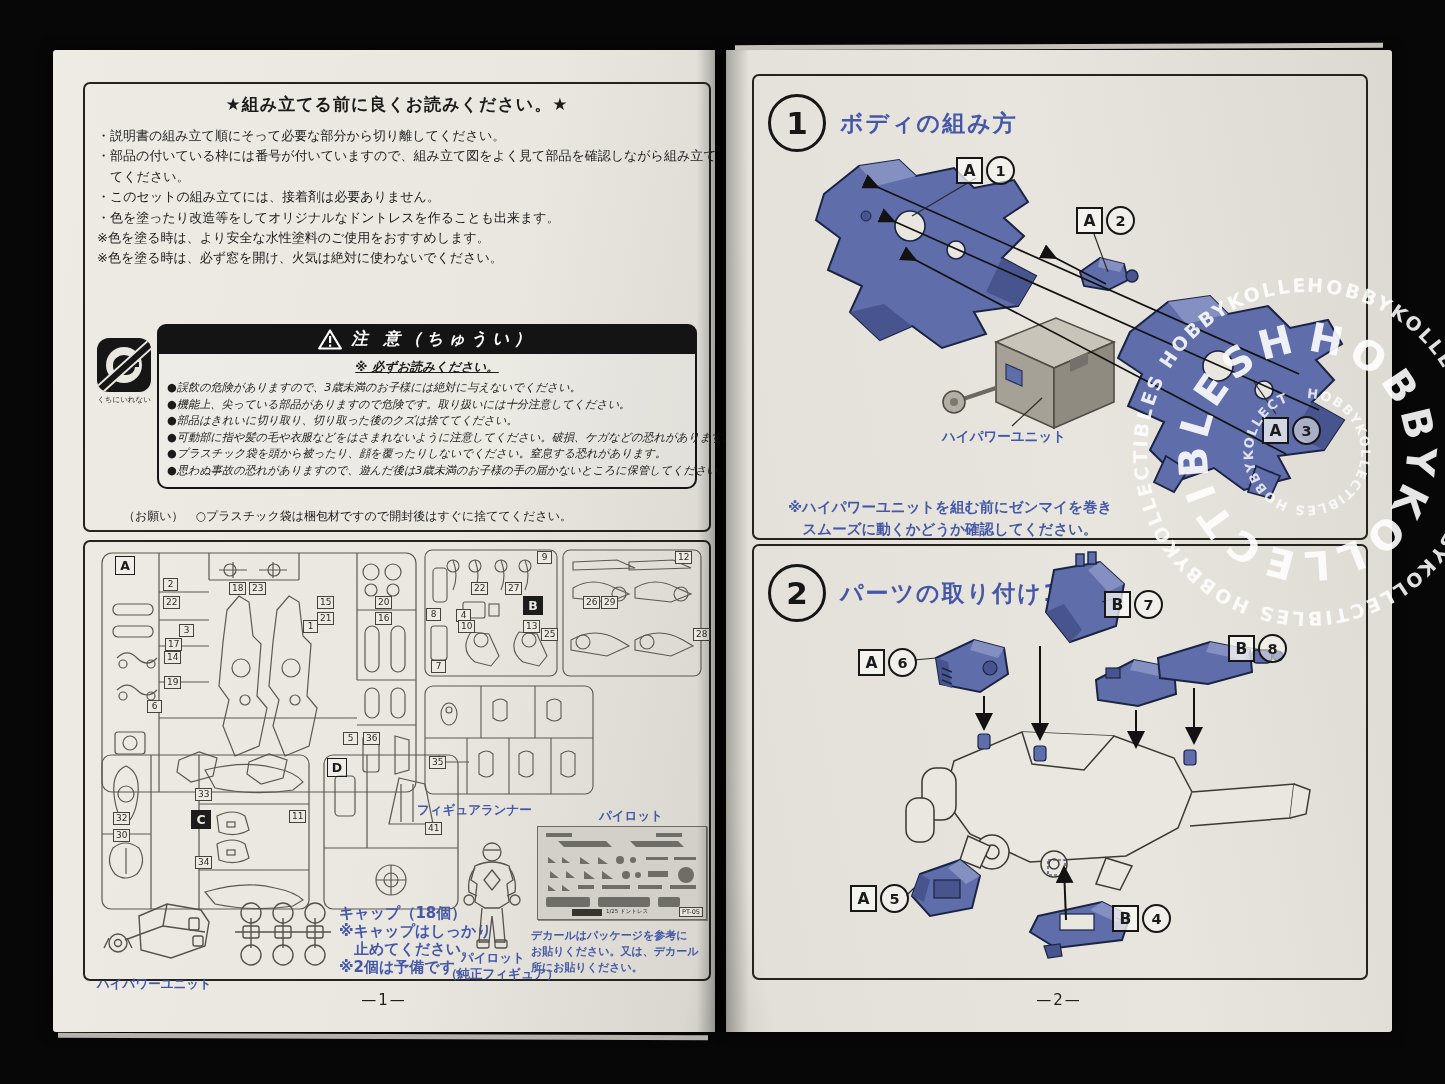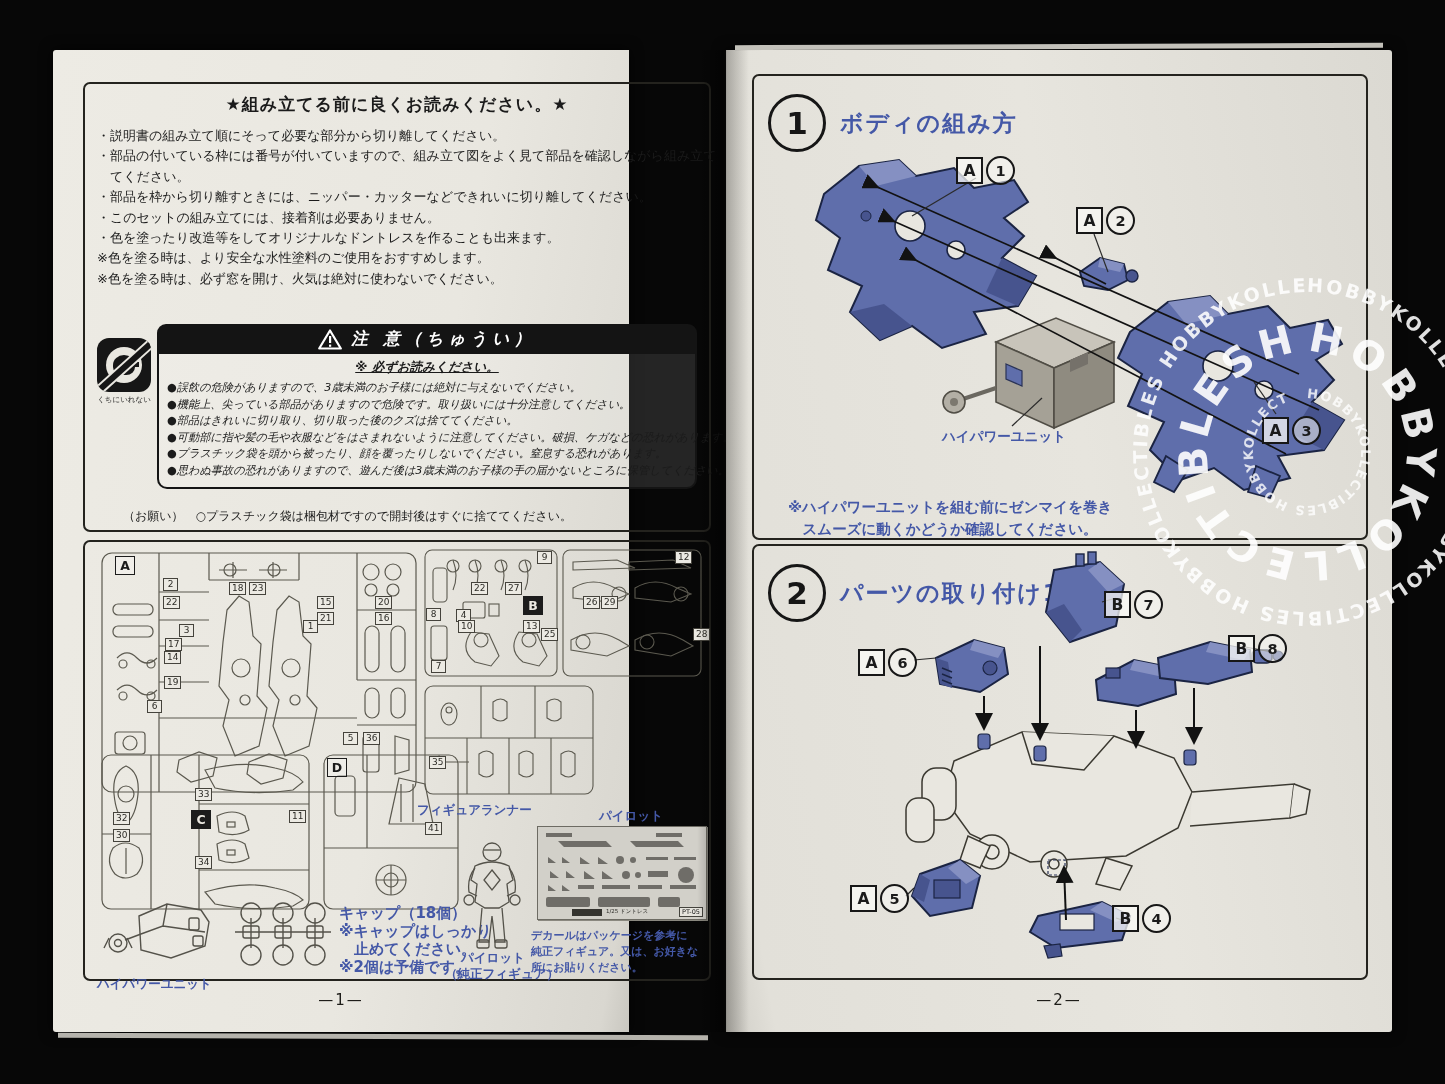--- a/index.html
+++ b/index.html
@@ -5,21 +5,21 @@
   html,body{margin:0;padding:0;}
   body{
     width:1445px;height:1084px;position:relative;overflow:hidden;
     background:#070707;
     font-family:"DejaVu Sans","Liberation Sans",sans-serif;
     color:#1b1b1b;
   }
   .page{position:absolute;top:50px;height:982px;
     background:linear-gradient(115deg,#eeece6 0%,#e8e6df 45%,#dedcd5 80%,#d6d4cd 100%);
     box-shadow:0 0 14px rgba(0,0,0,.8);}
-  #left-page{left:53px;width:576px;border-radius:3px 0 0 3px;
+  #left-page{left:53px;width:662px;border-radius:3px 0 0 3px;
     background:linear-gradient(100deg,#edebe4 0%,#e9e7e0 60%,#d9d7d0 96%,#c9c7c0 100%);}
   #right-page{left:726px;width:666px;border-radius:0 3px 3px 0;
     background:linear-gradient(80deg,#cfcdc6 0%,#e2e0d9 6%,#e7e5de 55%,#dbd9d2 100%);}
   #fold-shadow{position:absolute;left:697px;top:50px;width:52px;height:982px;z-index:30;pointer-events:none;
     background:linear-gradient(90deg,rgba(0,0,0,0) 0%,rgba(0,0,0,.30) 42%,rgba(0,0,0,.5) 50%,rgba(20,18,14,.28) 58%,rgba(0,0,0,0) 100%);}
   .sliver{position:absolute;background:#b5b3ac;z-index:1;}
 
   .rulebox{position:absolute;border:2.4px solid #24231e;border-radius:7px;}
 
   
@@ -102,21 +102,20 @@
 <div class="sliver" style="left:735px;top:44px;width:648px;height:5px;transform:rotate(-.2deg);background:#c3c1ba;"></div>
 
 <div id="left-page" class="page">
 
   <div id="intro-box" class="rulebox">
     <div id="intro-title">★組み立てる前に良くお読みください。★</div>
     <div id="intro-lines">
         <div class="intro-line">・説明書の組み立て順にそって必要な部分から切り離してください。</div>
         <div class="intro-line">・部品の付いている枠には番号が付いていますので、組み立て図をよく見て部品を確認しながら組み立て</div>
         <div class="intro-line">　てください。</div>
-        <div class="intro-line">・部品を枠から切り離すときには、ニッパー・カッターなどできれいに切り離してください。</div>
         <div class="intro-line">・このセットの組み立てには、接着剤は必要ありません。</div>
         <div class="intro-line">・色を塗ったり改造等をしてオリジナルなドントレスを作ることも出来ます。</div>
         <div class="intro-line">※色を塗る時は、より安全な水性塗料のご使用をおすすめします。</div>
         <div class="intro-line">※色を塗る時は、必ず窓を開け、火気は絶対に使わないでください。</div>
       </div>
 
     <div id="caution-icon">
       <div class="pictogram">
         <div class="circle"></div>
           <div class="mouth"></div>
@@ -335,21 +334,21 @@
             <rect x="120" y="70" width="22" height="10" rx="2"></rect>
         </g>
         <rect x="34" y="82" width="30" height="7" fill="#35342f"></rect>
       </svg>
       <div style="position:absolute;left:68px;top:81px;font-size:5.5px;color:#2c2b27;">1/25 ドントレス</div>
       <div style="position:absolute;right:3px;bottom:2px;border:1px solid #44433d;padding:0 2px;font-size:6.5px;background:#e6e4dd;">PT-05</div>
     </div>
 
     <div id="decal-note" class="blue-note" style="left:446px;top:386px;">
         <div>デカールはパッケージを参考に</div>
-        <div>純正フィギュア。又は、お好きな</div>
+        <div>お貼りください。又は、デカール</div>
         <div>所にお貼りください。</div>
       </div>
 
     <div class="runner" id="hpu-art" style="left:16px;top:354px;width:120px;height:78px;">
       <svg viewBox="0 0 120 78" width="120" height="78">
         <g fill="none" stroke="#54524a" stroke-width="1.4">
           <path d="M38,20 L66,8 L100,14 L108,26 L104,50 L70,62 L40,54 Z"></path>
           <path d="M66,8 L62,30 L40,38 M62,30 L104,36"></path>
           <rect x="88" y="22" width="10" height="12" rx="2"></rect>
             <rect x="92" y="40" width="10" height="10" rx="2"></rect>

